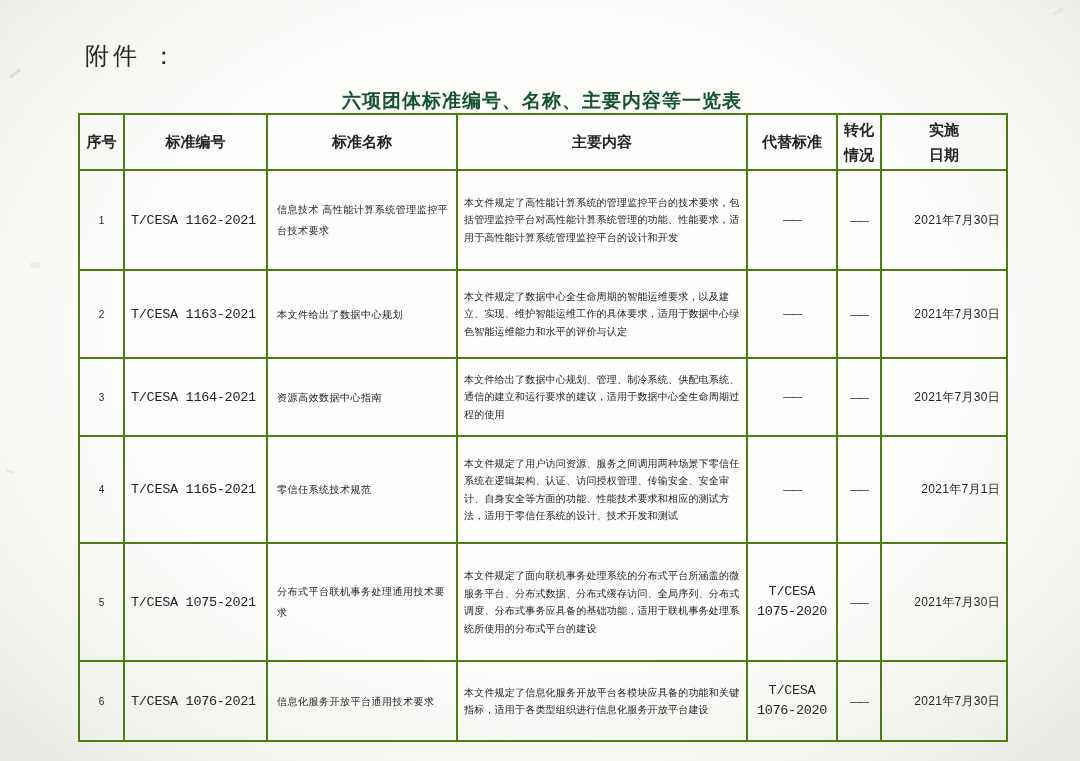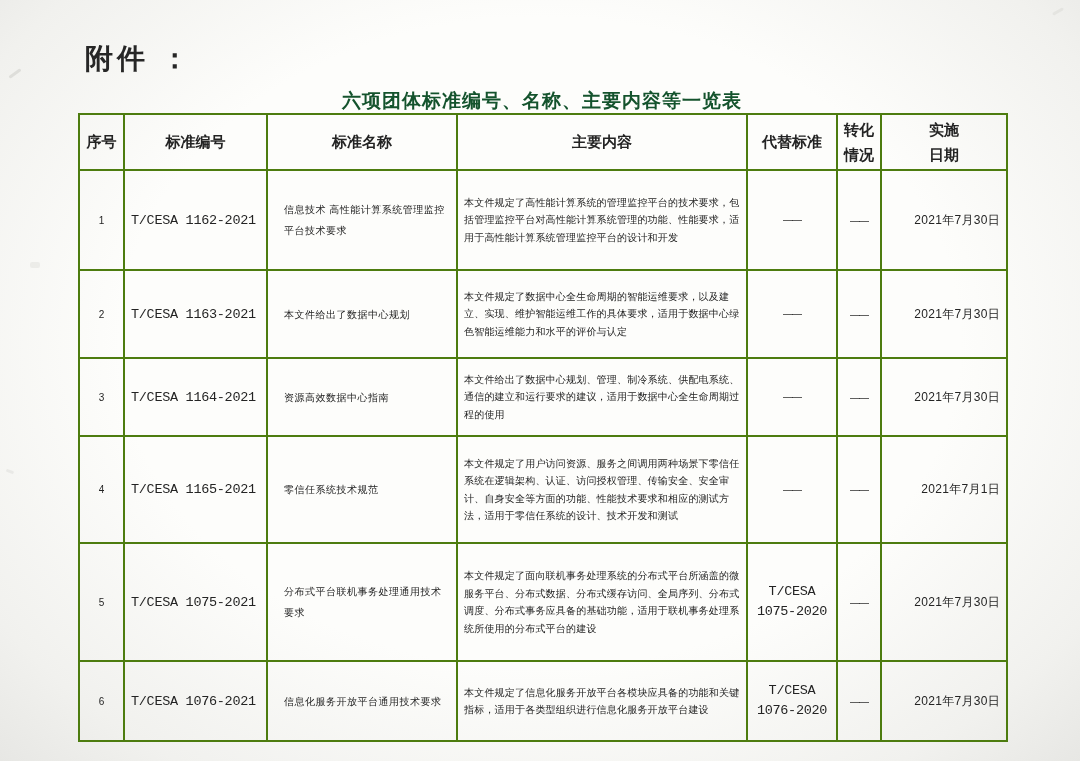--- a/index.html
+++ b/index.html
@@ -15,22 +15,22 @@
   }
   .scan-artifact {
     position: absolute;
     background: #b9b9b4;
     opacity: 0.35;
     border-radius: 2px;
   }
   .attachment-label {
     position: absolute;
     left: 85px; top: 40px;
-    font-size: 28px;
-    font-weight: bold;
+    font-size: 24px;
+    font-weight: normal;
     letter-spacing: 4px;
     color: #262626;
   }
   .doc-title {
     position: absolute;
     left: 78px; top: 88px;
     width: 928px;
     text-align: center;
     font-size: 19px;
     font-weight: bold;
@@ -72,21 +72,21 @@
   td.cell-no   { text-align: center; }
   td.cell-code {
     text-align: left;
     font-family: "Liberation Mono", monospace;
     font-size: 13.5px;
     letter-spacing: -0.3px;
   }
   td.cell-name {
     text-align: left;
     line-height: 21px;
-    padding-left: 16px;
+    padding-left: 9px;
     letter-spacing: 0.5px;
   }
   td.cell-content {
     text-align: left;
     line-height: 17.5px;
     letter-spacing: 0.2px;
   }
   td.cell-replaced {
     text-align: center;
     line-height: 20px;

